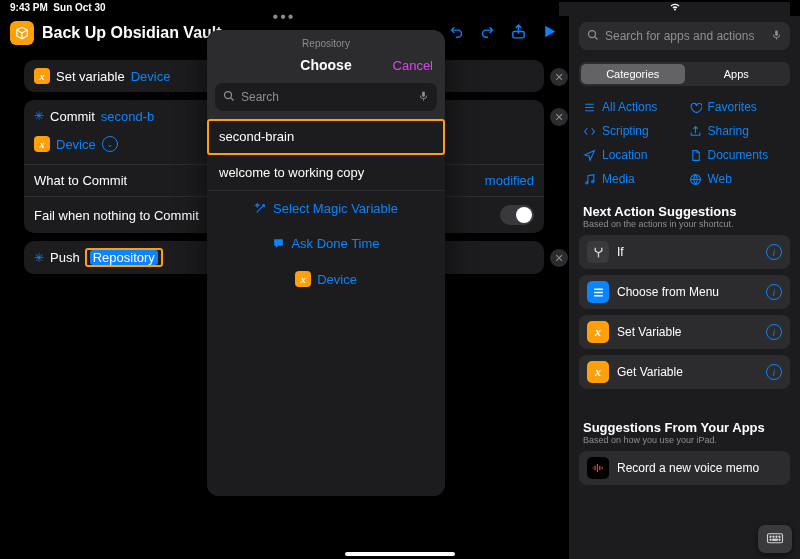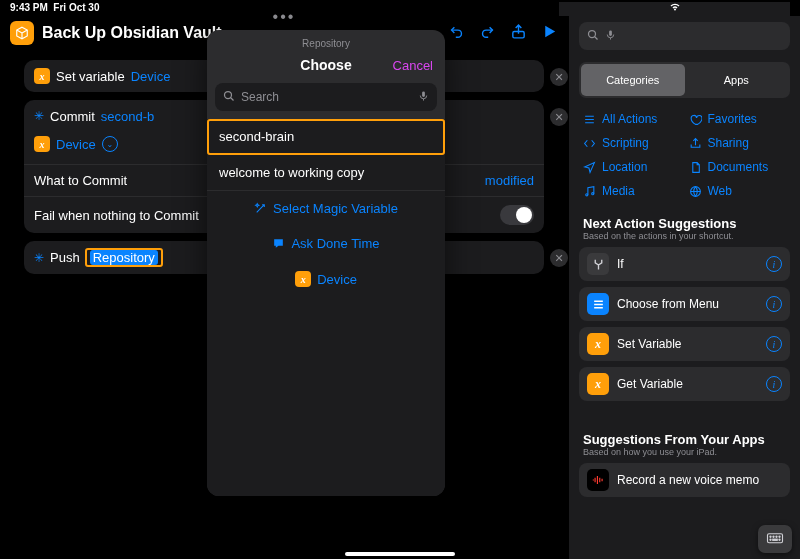--- a/index.html
+++ b/index.html
@@ -58,21 +58,21 @@
   .popaction { padding: 10px; text-align: center; color: #0a84ff; font-size: 13px; display: flex; align-items: center; justify-content: center; gap: 6px; }
 
   
   .rheader { height: 34px; display: flex; align-items: center; padding: 0 10px; gap: 10px; }
   .rheader .addicon { width: 24px; height: 24px; background: #0a84ff; border-radius: 6px; display: flex; align-items: center; justify-content: center; color: #fff; font-size: 14px; font-weight:700; }
   .rheader .sliders { color: #0a84ff; font-size: 14px; }
   .rheader .done { margin-left: auto; color: #0a84ff; font-size: 14px; font-weight: 600; }
   .rsearch { margin: 6px 10px; background: #2c2c2e; border-radius: 8px; height: 28px; display: flex; align-items: center; padding: 0 8px; gap: 6px; color: #8e8e93; font-size: 12px; }
   .rsearch input { flex: 1; background: transparent; border: none; outline: none; color: #fff; font-size: 12px; }
   .rsearch input::placeholder { color: #8e8e93; }
-  .seg { margin: 6px 10px 10px; background: #2c2c2e; border-radius: 7px; height: 36px; display: flex; padding: 2px; font-size: 11px; }
+  .seg { margin: 6px 10px 10px; background: #2c2c2e; border-radius: 7px; height: 24px; display: flex; padding: 2px; font-size: 11px; }
   .seg .segitem { flex: 1; display: flex; align-items: center; justify-content: center; border-radius: 5px; color: #fff; }
   .seg .segitem.active { background: #636366; }
   .catgrid { padding: 4px 14px 12px; display: grid; grid-template-columns: 1fr 1fr; gap: 10px 8px; font-size: 12px; color: #0a84ff; }
   .catgrid .cat { display: flex; align-items: center; gap: 6px; }
   .catgrid svg { width: 13px; height: 13px; flex-shrink: 0; }
   .section-title { padding: 6px 14px 0; font-size: 13px; font-weight: 600; color: #fff; }
   .section-sub { padding: 0 14px 6px; font-size: 9px; color: #8e8e93; }
   .suglist { padding: 0 10px; display: flex; flex-direction: column; gap: 6px; }
   .sugrow { background: #2c2c2e; border-radius: 8px; height: 34px; display: flex; align-items: center; padding: 0 8px; gap: 8px; font-size: 12px; }
   .sugrow .sicon { width: 22px; height: 22px; border-radius: 5px; display: flex; align-items: center; justify-content: center; font-size: 12px; font-weight: 700; }
@@ -85,21 +85,21 @@
   .rbody { flex: 1; overflow: hidden; position: relative; }
   .kbfab { position: absolute; right: 8px; bottom: 6px; width: 34px; height: 28px; background: #3a3a3c; border-radius: 7px; display: flex; align-items: center; justify-content: center; color: #d1d1d6; font-size: 14px; box-shadow: 0 2px 6px rgba(0,0,0,.5); }
 
   .homebar { position: absolute; bottom: 3px; left: 50%; transform: translateX(-50%); width: 110px; height: 4px; background: #fff; border-radius: 2px; }
 </style>
 </head>
 <body>
 
 <div class="statusbar">
   <div class="left">
-    <span>9:43 PM</span>&nbsp;&nbsp;<span>Fri Oct 30</span>
+    <span>9:43 PM</span>&nbsp;&nbsp;<span>Sun Oct 30</span>
   </div>
   <div class="right">
     <span class="wifi">
       <svg width="12" height="9" viewBox="0 0 12 9">
           <path d="M6 8.5a1 1 0 100-2 1 1 0 000 2zM3.5 5.5a3.5 3.5 0 015 0l-1 1a2.1 2.1 0 00-3 0zM1.5 3.5a6.4 6.4 0 019 0l-1 1a5 5 0 00-7 0z" fill="#fff"></path>
         </svg>
     </span>
     <span>81%</span>
     <span class="battery">
         <span class="fill"></span>
@@ -222,20 +222,21 @@
     </div>
   </div>
 
   <div class="right">
 
     <div class="rsearch">
       <span><svg width="12" height="12" viewBox="0 0 24 24" fill="none" stroke="#8e8e93" stroke-width="2.5">
             <circle cx="10" cy="10" r="7"></circle>
             <path d="M21 21l-6-6"></path>
           </svg></span>
+      <input placeholder="Search for apps and actions" style="">
       <span><svg width="11" height="14" viewBox="0 0 24 24" fill="#8e8e93">
             <rect x="9" y="2" width="6" height="12" rx="3"></rect>
             <path d="M5 11a7 7 0 0014 0M12 18v4" stroke="#8e8e93" stroke-width="2" fill="none"></path>
           </svg></span>
     </div>
 
     <div class="seg">
       <div class="segitem active">Categories</div>
       <div class="segitem">Apps</div>
     </div>

